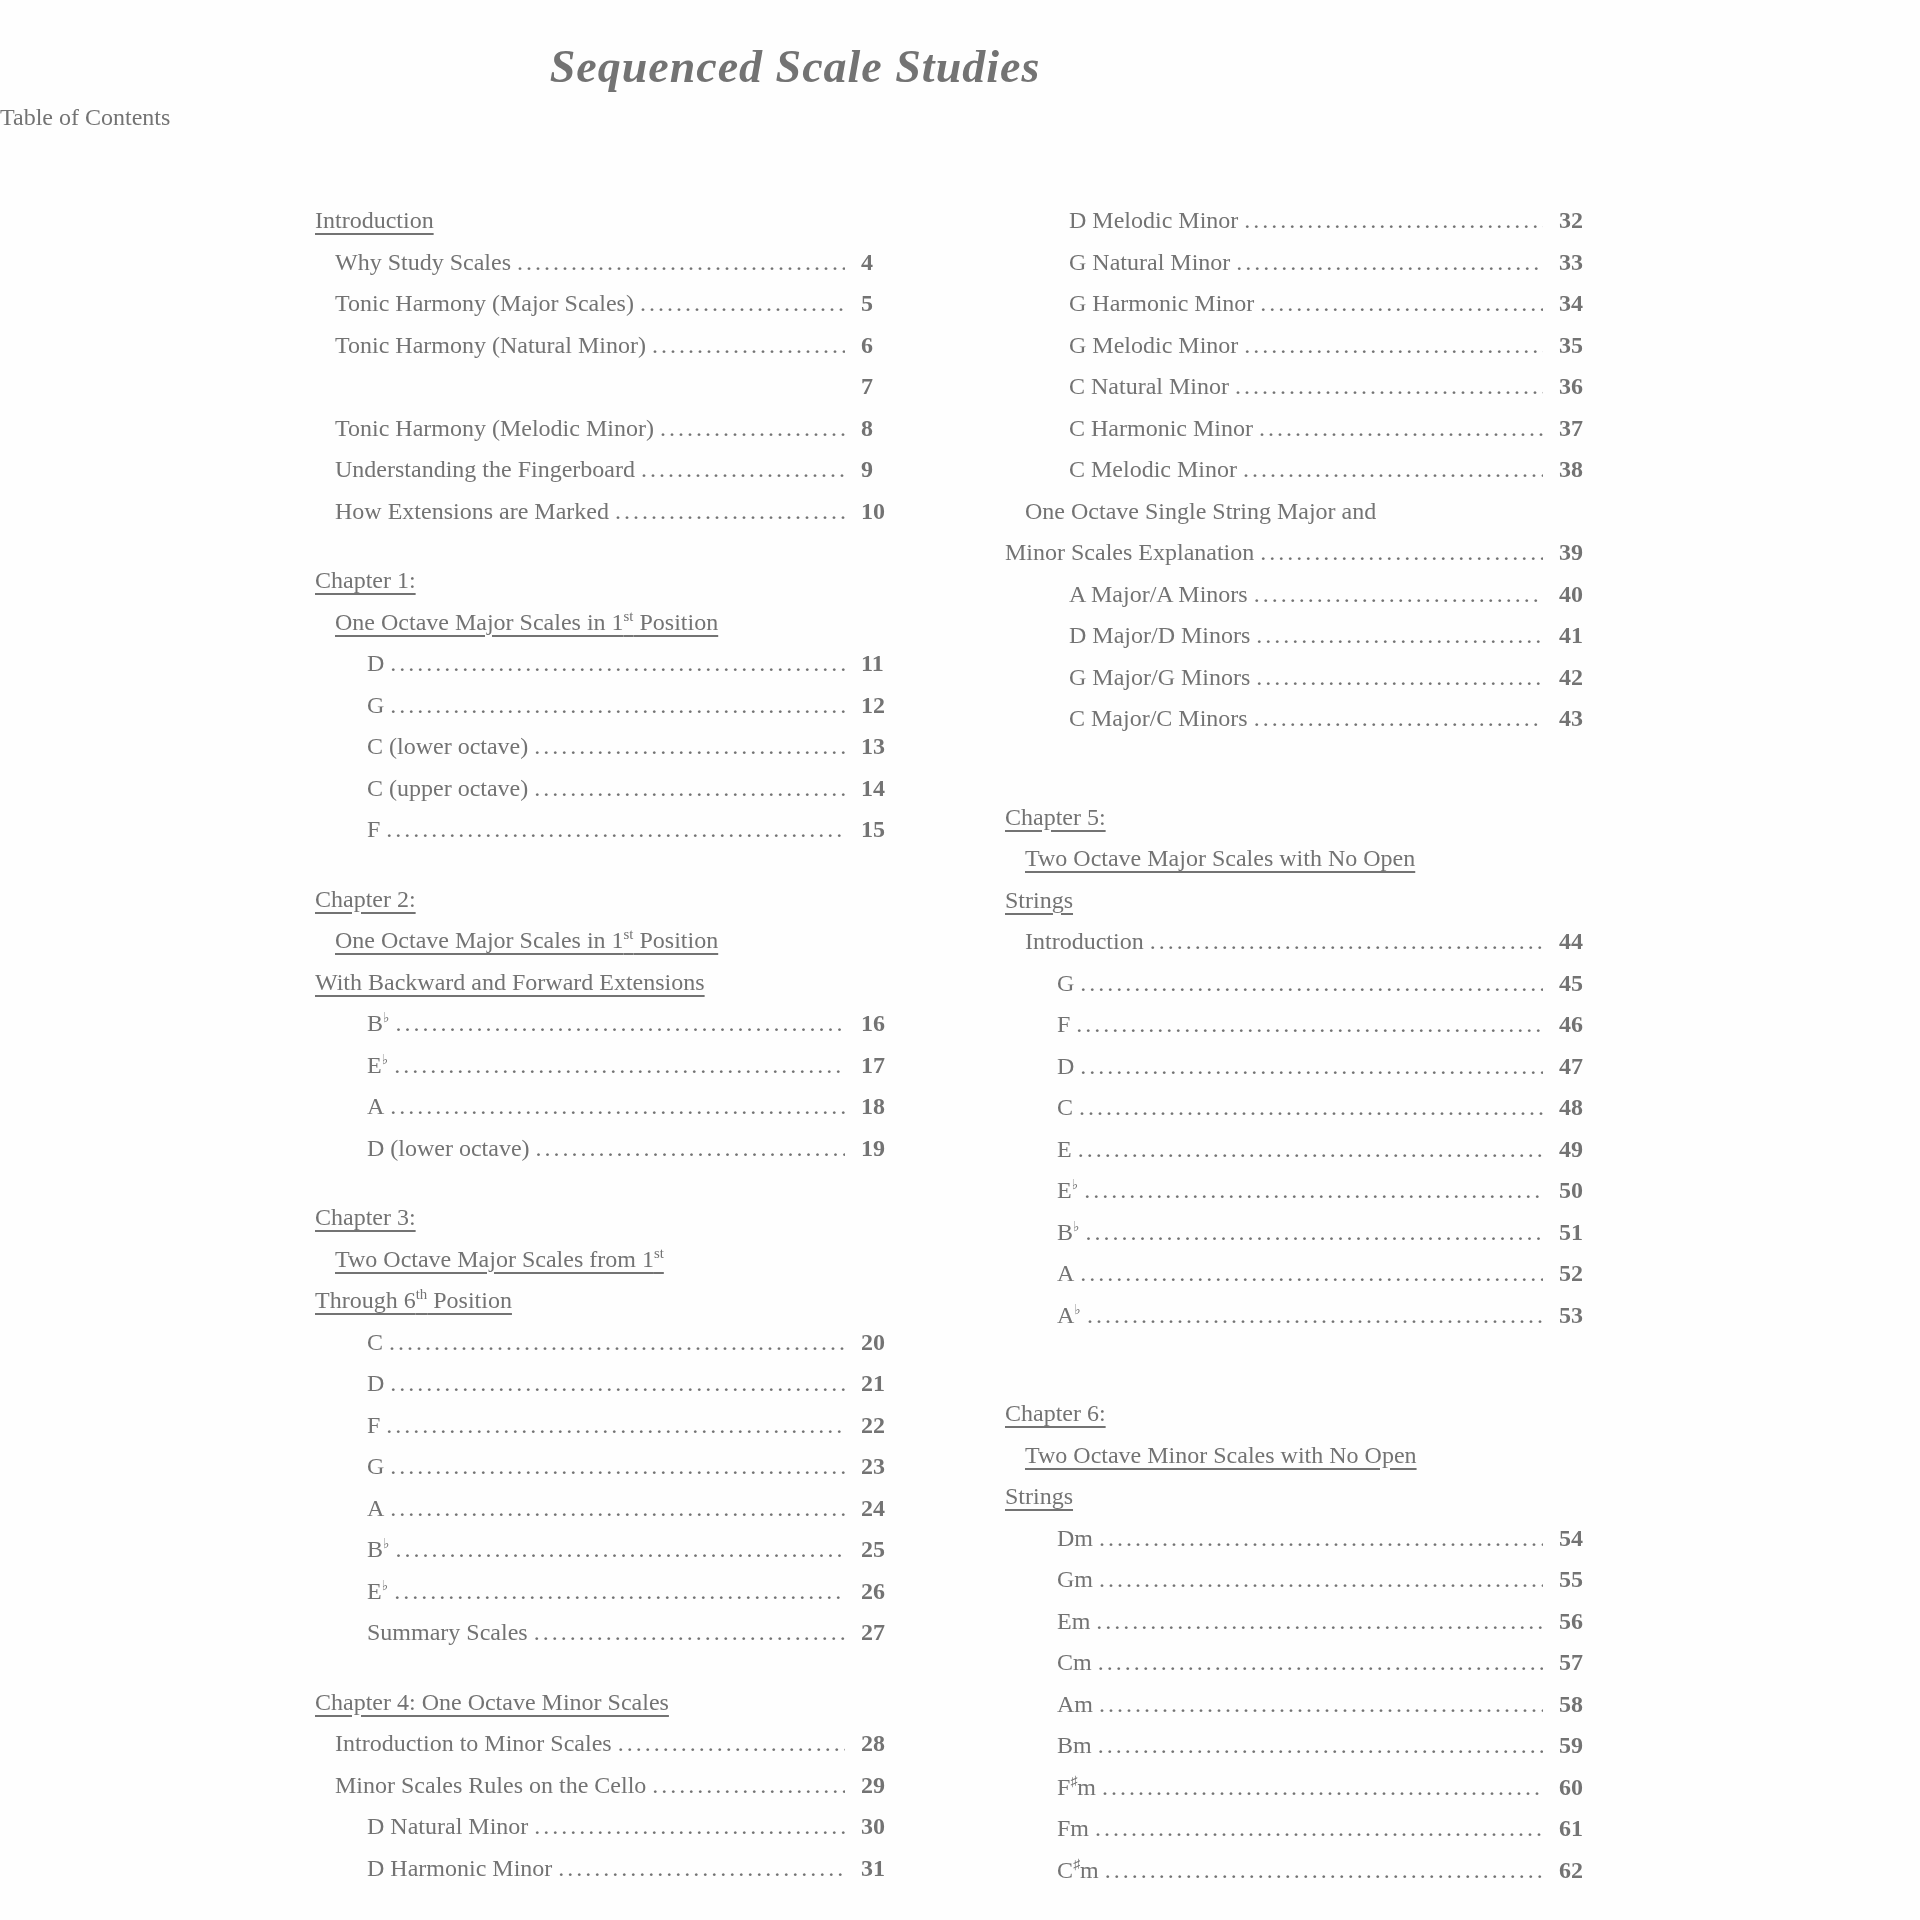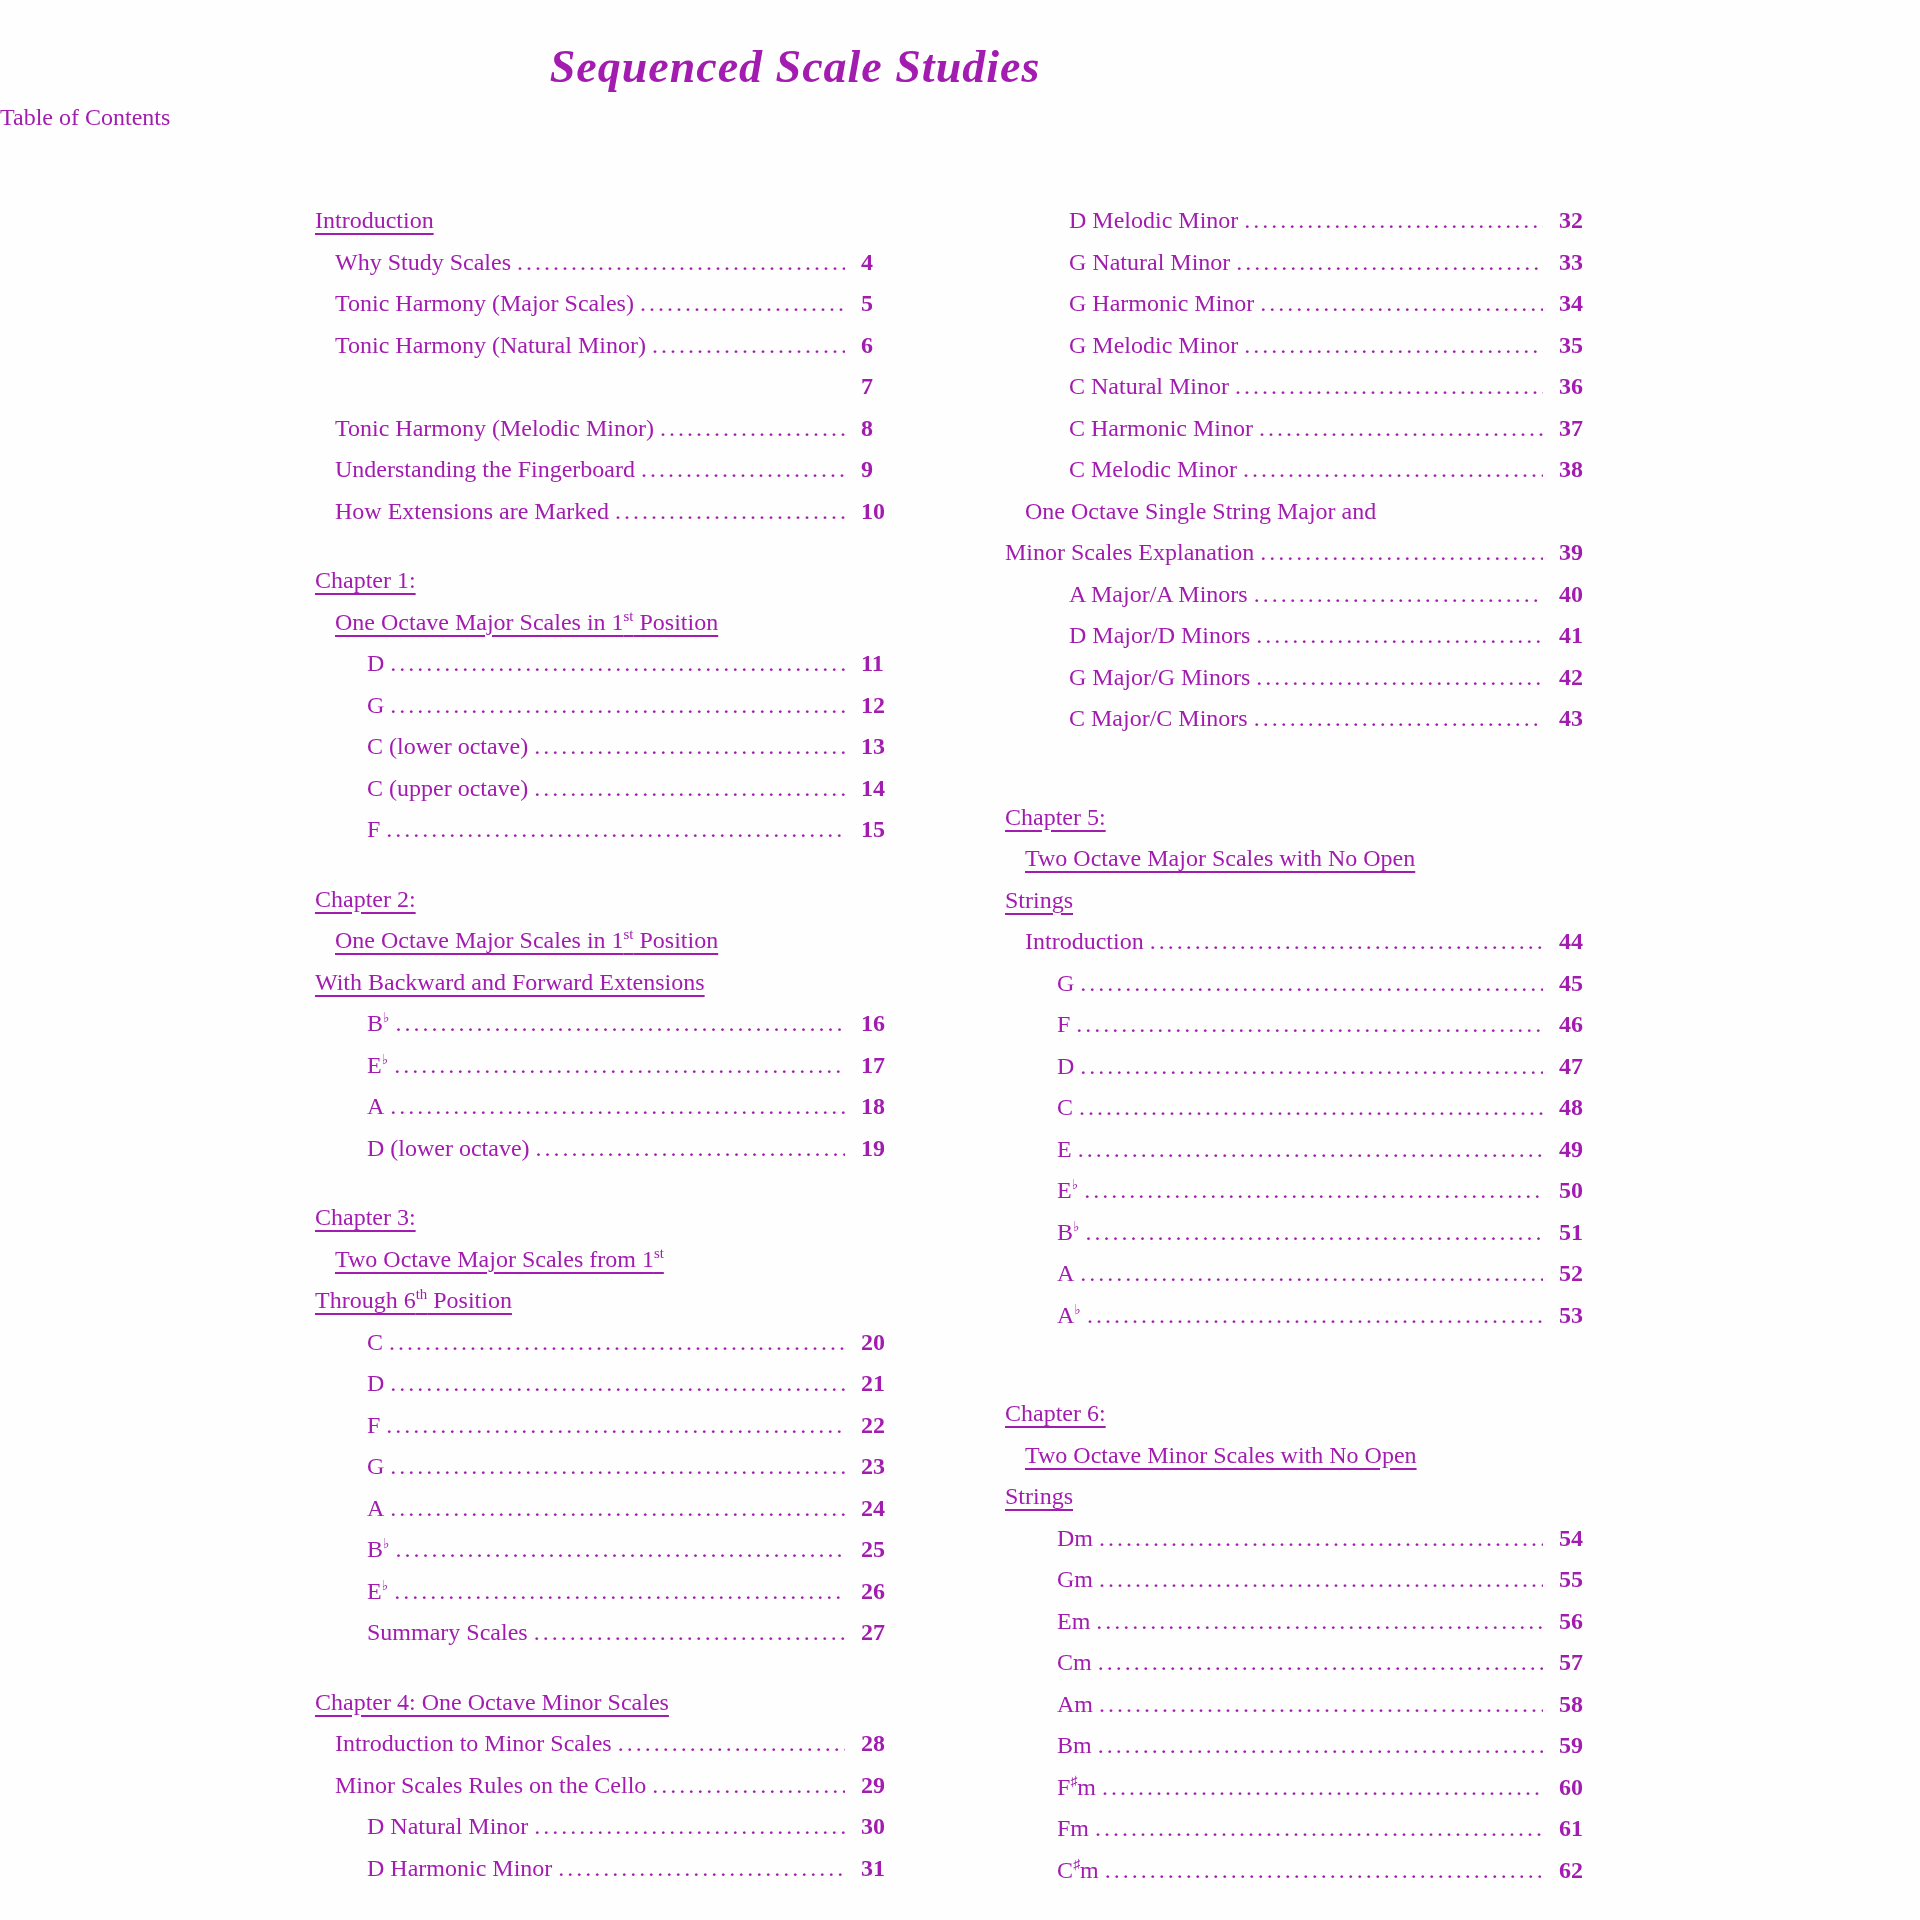--- a/index.html
+++ b/index.html
@@ -1,21 +1,21 @@
 <!DOCTYPE html>
 <html><head>
 <meta charset="utf-8">
 <style>
   html,body{margin:0;padding:0;background:#e9e9e9;}
   .sheet{
     position:relative;
     width:1920px;height:1920px;
     background:#fefefe;
     font-family:"Liberation Serif","DejaVu Serif",serif;
-    color:#a21caf;
+    color:#737373;
     overflow:hidden;
   }
   .title{
     position:absolute;left:0;top:40px;width:1590px;
     text-align:center;
     font-style:italic;font-weight:600;
     font-size:46px;letter-spacing:1px;
   }
   .subtitle{
     position:absolute;left:0;top:104px;width:1590px;

